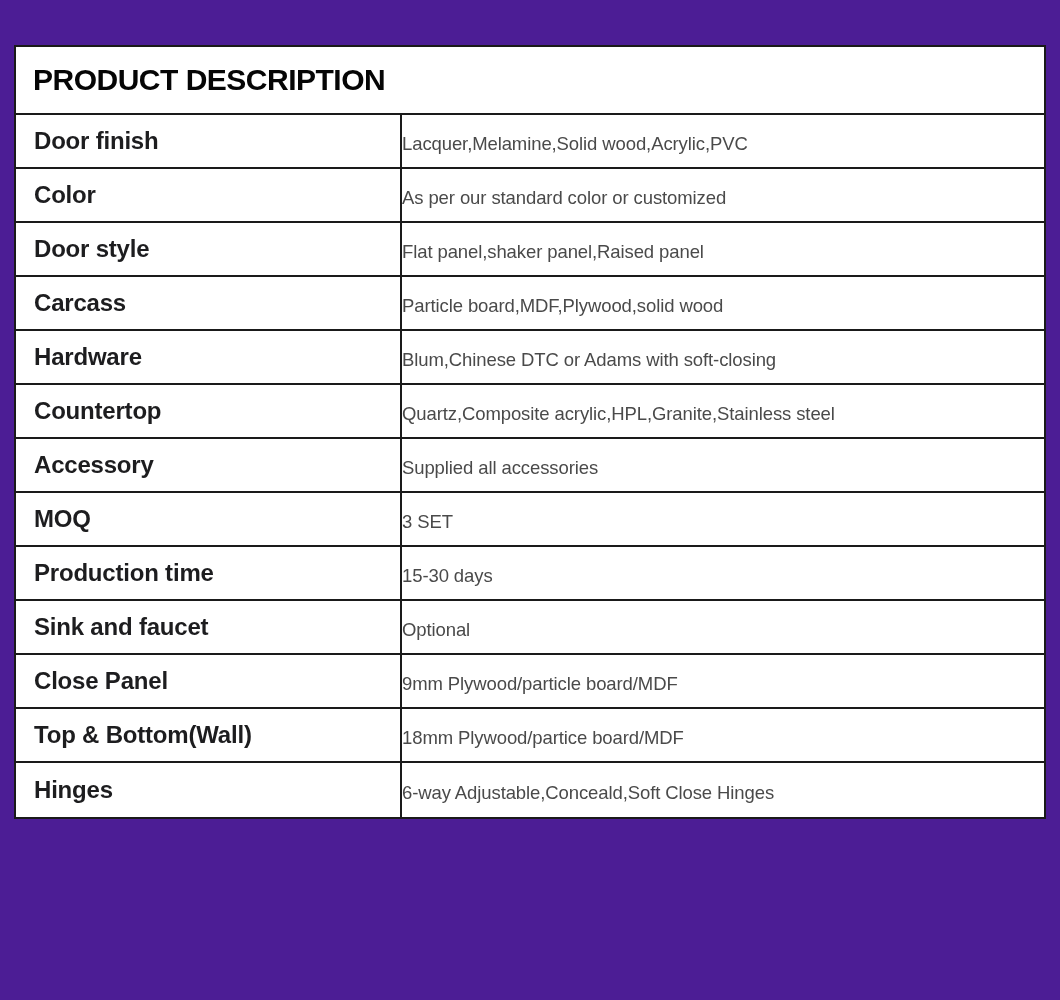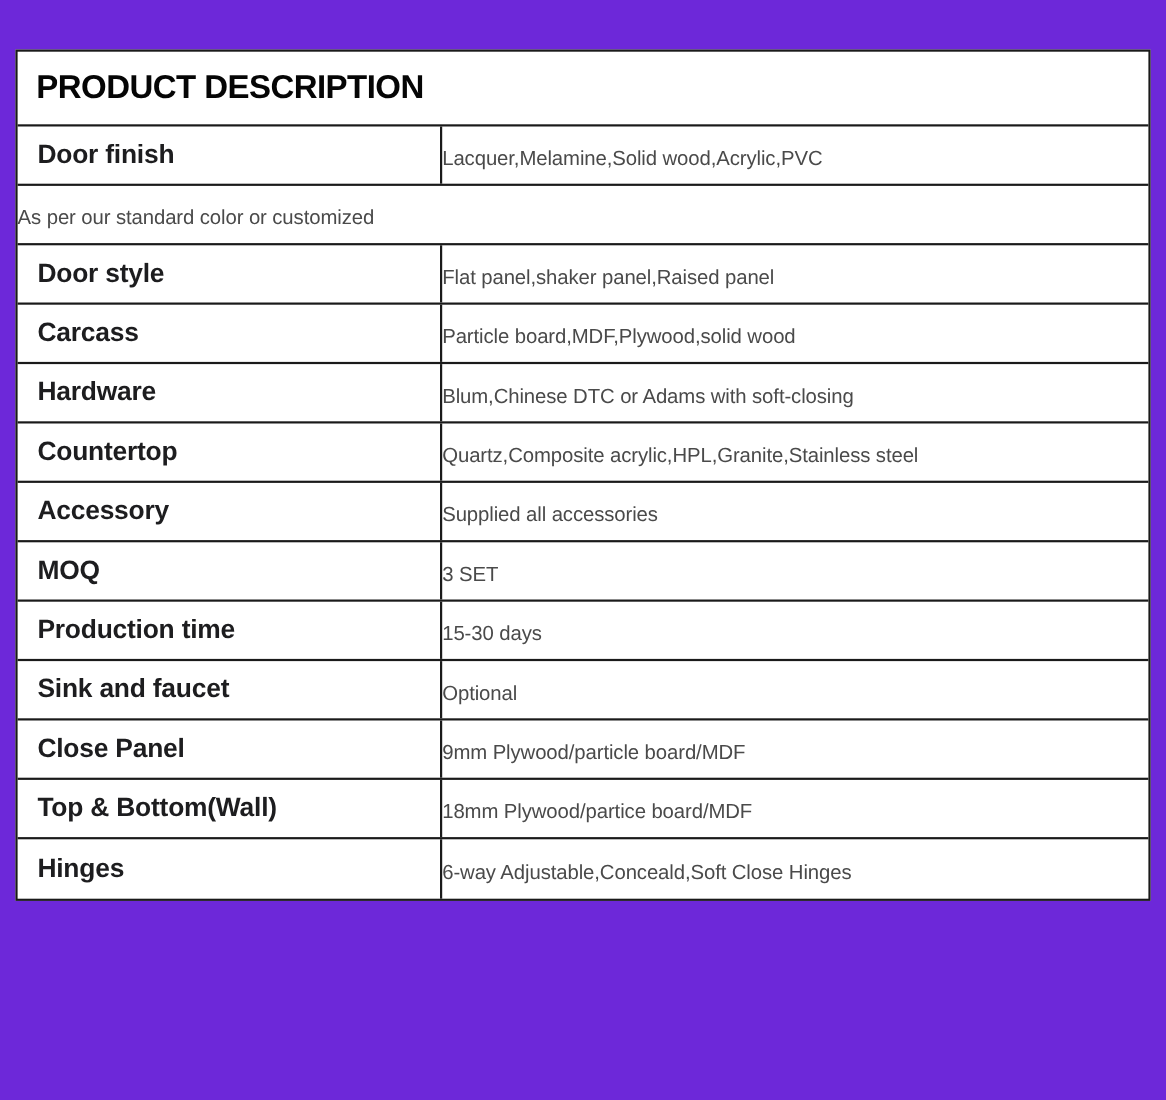--- a/index.html
+++ b/index.html
@@ -9,21 +9,21 @@
     height: 1000px;
     background: #ffffff;
     font-family: "Liberation Sans", "DejaVu Sans", sans-serif;
     overflow: hidden;
   }
 
   .page {
     width: 1060px;
     height: 1000px;
     padding: 45px 14px 0 14px;
-    background: #6d28d9;
+    background: #4c1d95;
   }
 
   .spec-table {
     width: 1032px;
     border: 2px solid #1a1a1a;
     background: #ffffff;
   }
 
   .title-row {
     height: 68px;
@@ -83,20 +83,21 @@
     <div class="title-row">
       <h1>PRODUCT DESCRIPTION</h1>
     </div>
 
     <div class="spec-row">
       <div class="cell-label">Door finish</div>
       <div class="cell-value">Lacquer,Melamine,Solid wood,Acrylic,PVC</div>
     </div>
 
     <div class="spec-row">
+      <div class="cell-label">Color</div>
       <div class="cell-value">As per our standard color or customized</div>
     </div>
 
     <div class="spec-row">
       <div class="cell-label">Door style</div>
       <div class="cell-value">Flat panel,shaker panel,Raised panel</div>
     </div>
 
     <div class="spec-row">
       <div class="cell-label">Carcass</div>

